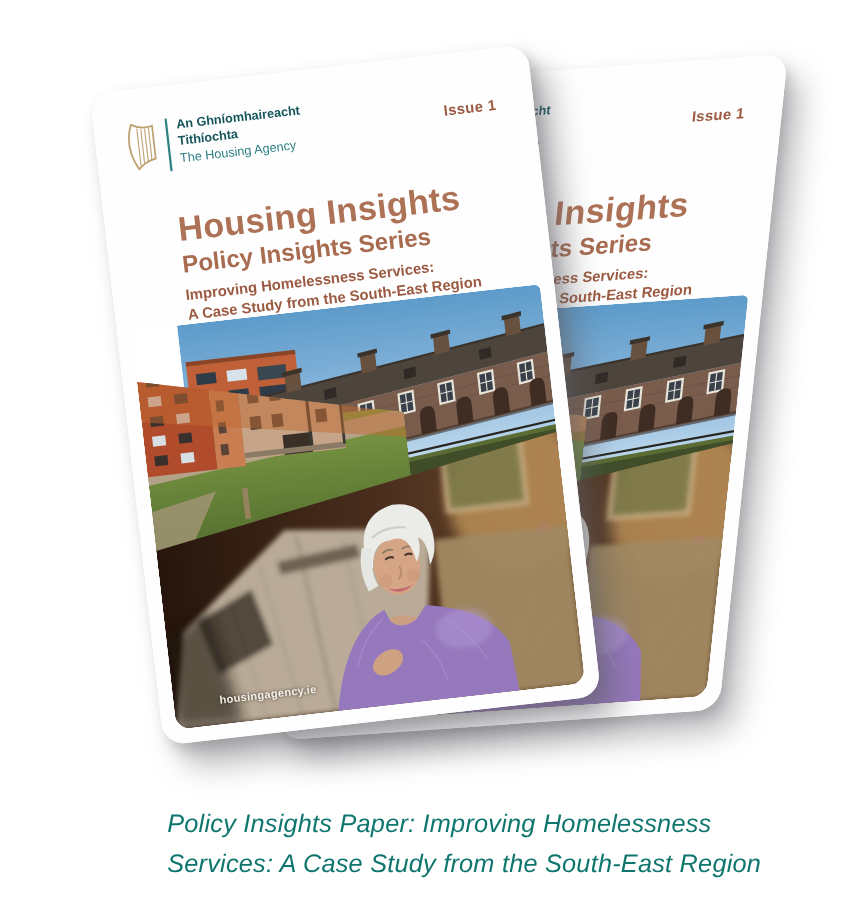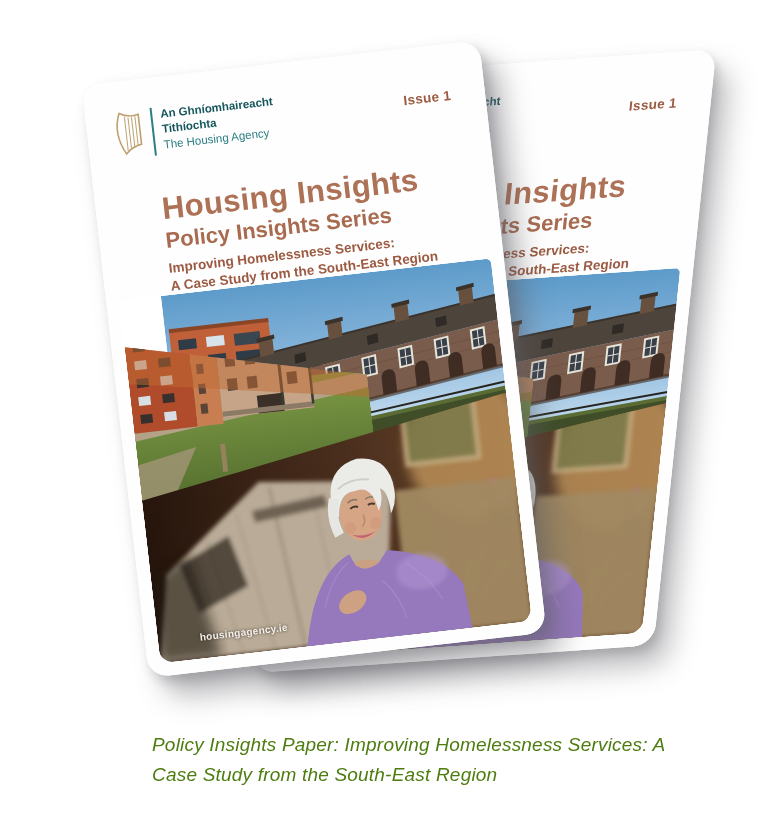--- a/index.html
+++ b/index.html
@@ -28,21 +28,21 @@
   .layer{position:absolute;}
   .sky-layer{left:42px;top:0;width:332px;height:218px;z-index:1;}
   .courtyard-layer{left:0;top:36px;width:238px;height:182px;z-index:2;
                    clip-path:polygon(0 6%,100% 36%,100% 100%,0 100%);}
   .fg-layer{left:0;top:128px;width:374px;height:237px;z-index:3;
             clip-path:polygon(0 31%,100% 3%,100% 100%,0 100%);}
   .layer svg{display:block;width:100%;height:100%;}
   .website{position:absolute;z-index:4;left:42px;bottom:16px;font-size:10px;font-weight:bold;
            color:#f4f1ec;letter-spacing:.3px;text-shadow:0 0 3px rgba(35,22,12,.8);}
   .caption{position:absolute;left:152px;top:730px;width:545px;z-index:3;
-           font-size:19px;font-style:italic;color:#4d7c0f;line-height:1.6;letter-spacing:.2px;}
+           font-size:23px;font-style:italic;color:#0f766e;line-height:1.6;letter-spacing:.2px;}
 </style>
 </head>
 <body>
 
 <div class="page">
   <div class="card card-back">
   <div class="cover">
     <div class="cover-header">
       <div class="logo">
         <svg class="harp" viewBox="0 0 30 46">

